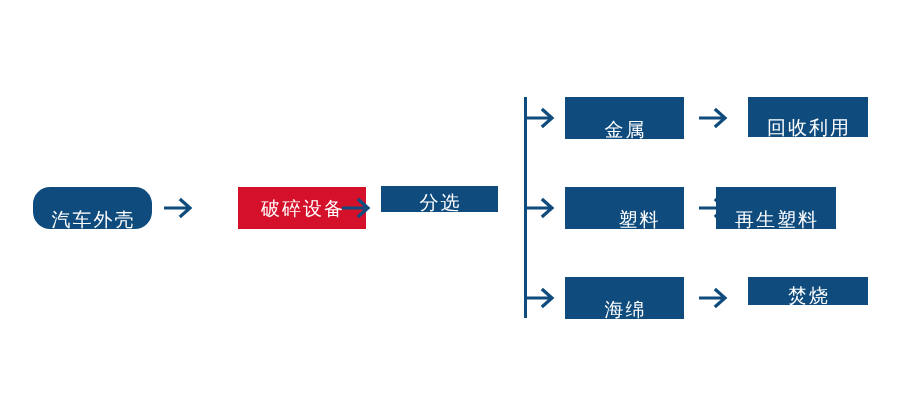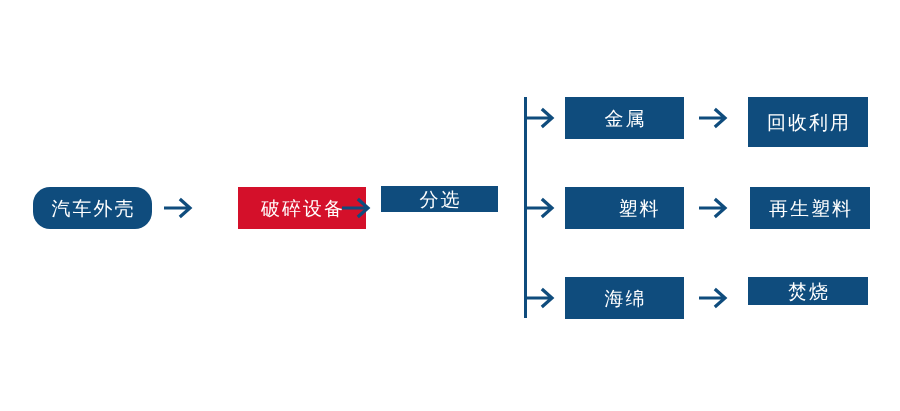--- a/index.html
+++ b/index.html
@@ -25,21 +25,21 @@
     align-items: center;
     justify-content: center;
     color: #ffffff;
     font-size: 19px;
     letter-spacing: 2px;
     line-height: 1;
     white-space: nowrap;
     text-indent: 2px;
     user-select: none;
   }
-  .node.blue  { background: #0f4c7d; }
+  .node.blue  { background: #0f4c7d; align-items: flex-end; }
   .node.red   { background: #d4102a; margin-left: 36px; }
 
   .arrow {
     position: absolute;
     color: #0f4c7d;
     font-size: 26px;
     line-height: 1;
     display: flex;
     align-items: center;
     justify-content: center;
@@ -96,41 +96,41 @@
   <div class="node blue" style="left:565px; top:97px; width:119px; height:42px;">
     <span>金属</span>
   </div>
 
   <div class="arrow" style="left:698px; top:102px; width:34px; height:32px;">
     <svg width="32" height="22" viewBox="0 0 32 22" aria-hidden="true">
       <path d="M0 11 H24 M17 3 L26 11 L17 19" fill="none" stroke="#0f4c7d" stroke-width="3.2" stroke-linecap="square" stroke-linejoin="miter"></path>
     </svg>
   </div>
 
-  <div class="node blue" style="left:748px; top:97px; width:120px; height:50px;">
+  <div class="node blue" style="left:748px; top:97px; width:120px; height:40px;">
     <span>回收利用</span>
   </div>
 
   <div class="branch-arrow" style="left:526px; top:196px; width:34px; height:24px;">
     <svg width="34" height="24" viewBox="0 0 34 24" aria-hidden="true">
       <path d="M0 12 H24 M17 4 L26 12 L17 20" fill="none" stroke="#0f4c7d" stroke-width="3.2" stroke-linecap="square" stroke-linejoin="miter"></path>
     </svg>
   </div>
 
   <div class="node blue" style="left:565px; top:187px; width:119px; height:42px;padding-left:28px;">
     <span>塑料</span>
   </div>
 
   <div class="arrow" style="left:698px; top:192px; width:34px; height:32px;">
     <svg width="32" height="22" viewBox="0 0 32 22" aria-hidden="true">
       <path d="M0 11 H24 M17 3 L26 11 L17 19" fill="none" stroke="#0f4c7d" stroke-width="3.2" stroke-linecap="square" stroke-linejoin="miter"></path>
     </svg>
   </div>
 
-  <div class="node blue" style="left:750px; top:187px; width:120px; height:42px;">
+  <div class="node blue" style="left:716px; top:187px; width:120px; height:42px;">
     <span>再生塑料</span>
   </div>
 
   <div class="branch-arrow" style="left:526px; top:286px; width:34px; height:24px;">
     <svg width="34" height="24" viewBox="0 0 34 24" aria-hidden="true">
       <path d="M0 12 H24 M17 4 L26 12 L17 20" fill="none" stroke="#0f4c7d" stroke-width="3.2" stroke-linecap="square" stroke-linejoin="miter"></path>
     </svg>
   </div>
 
   <div class="node blue" style="left:565px; top:277px; width:119px; height:42px;">

